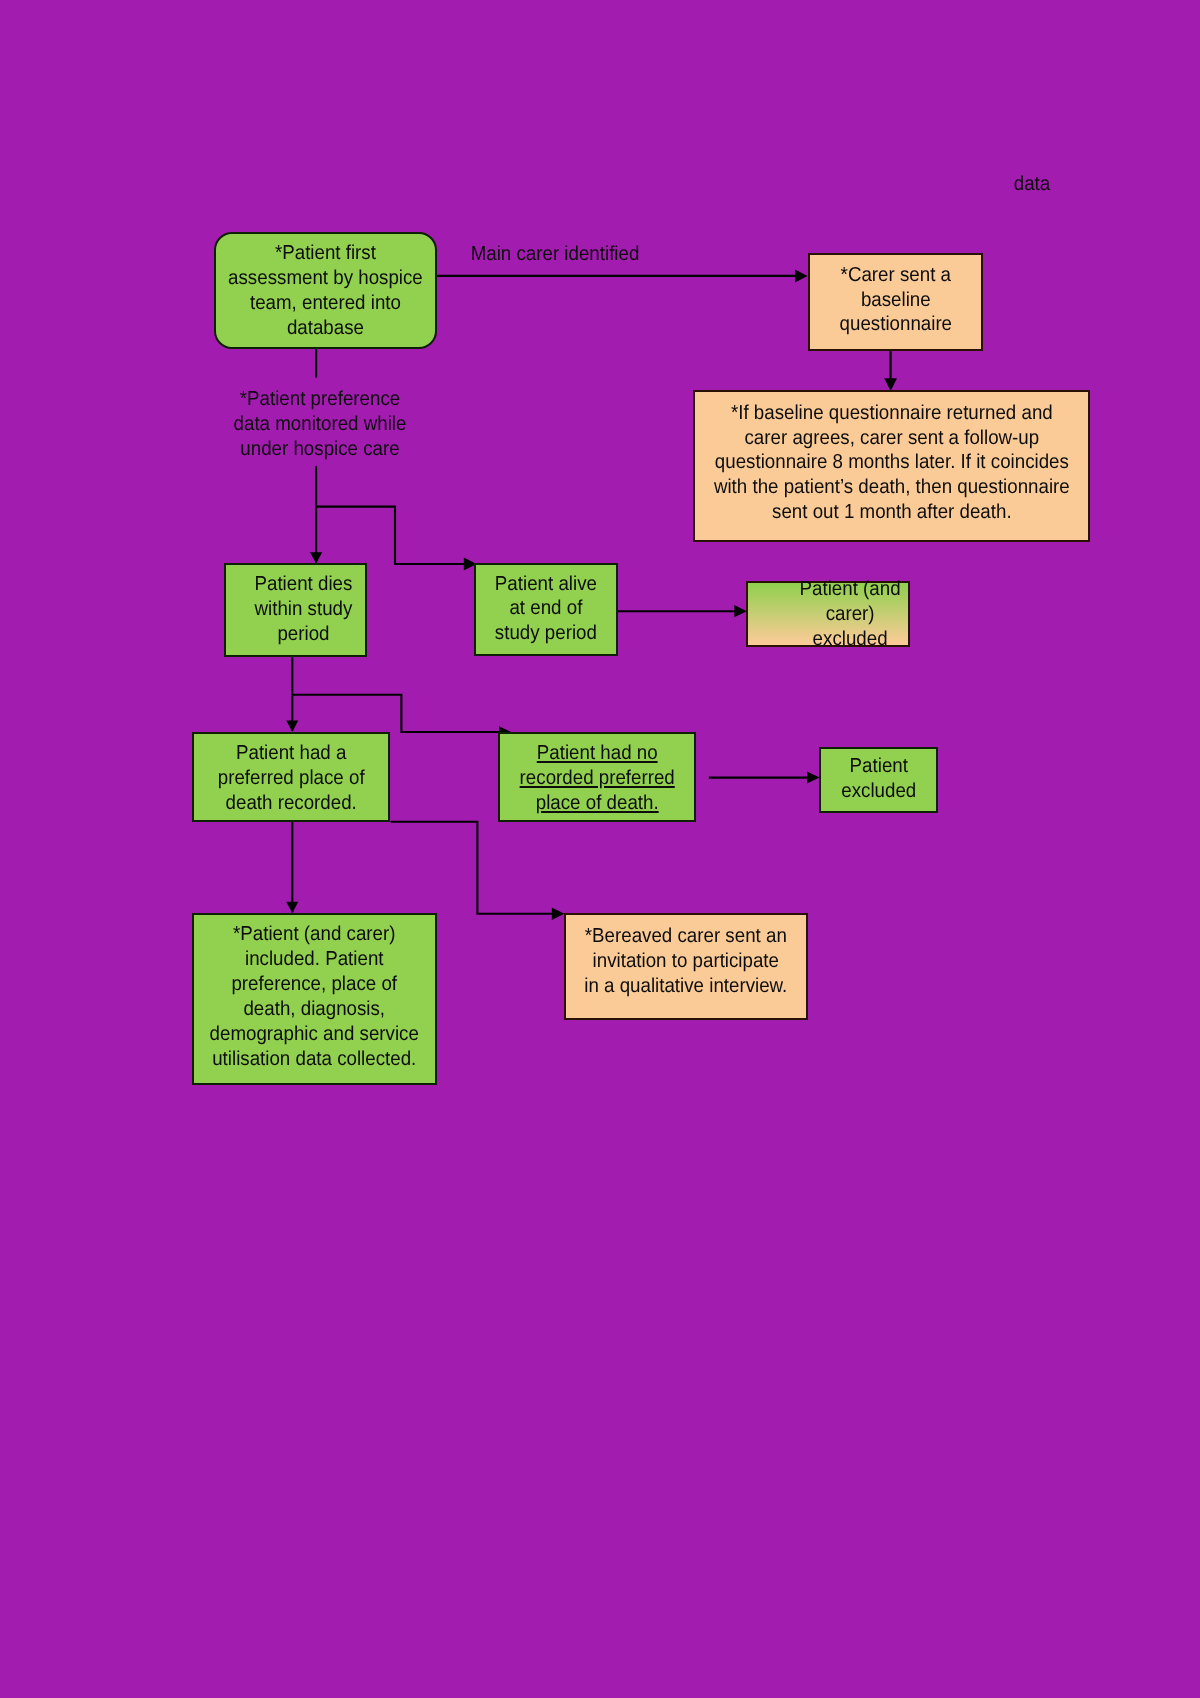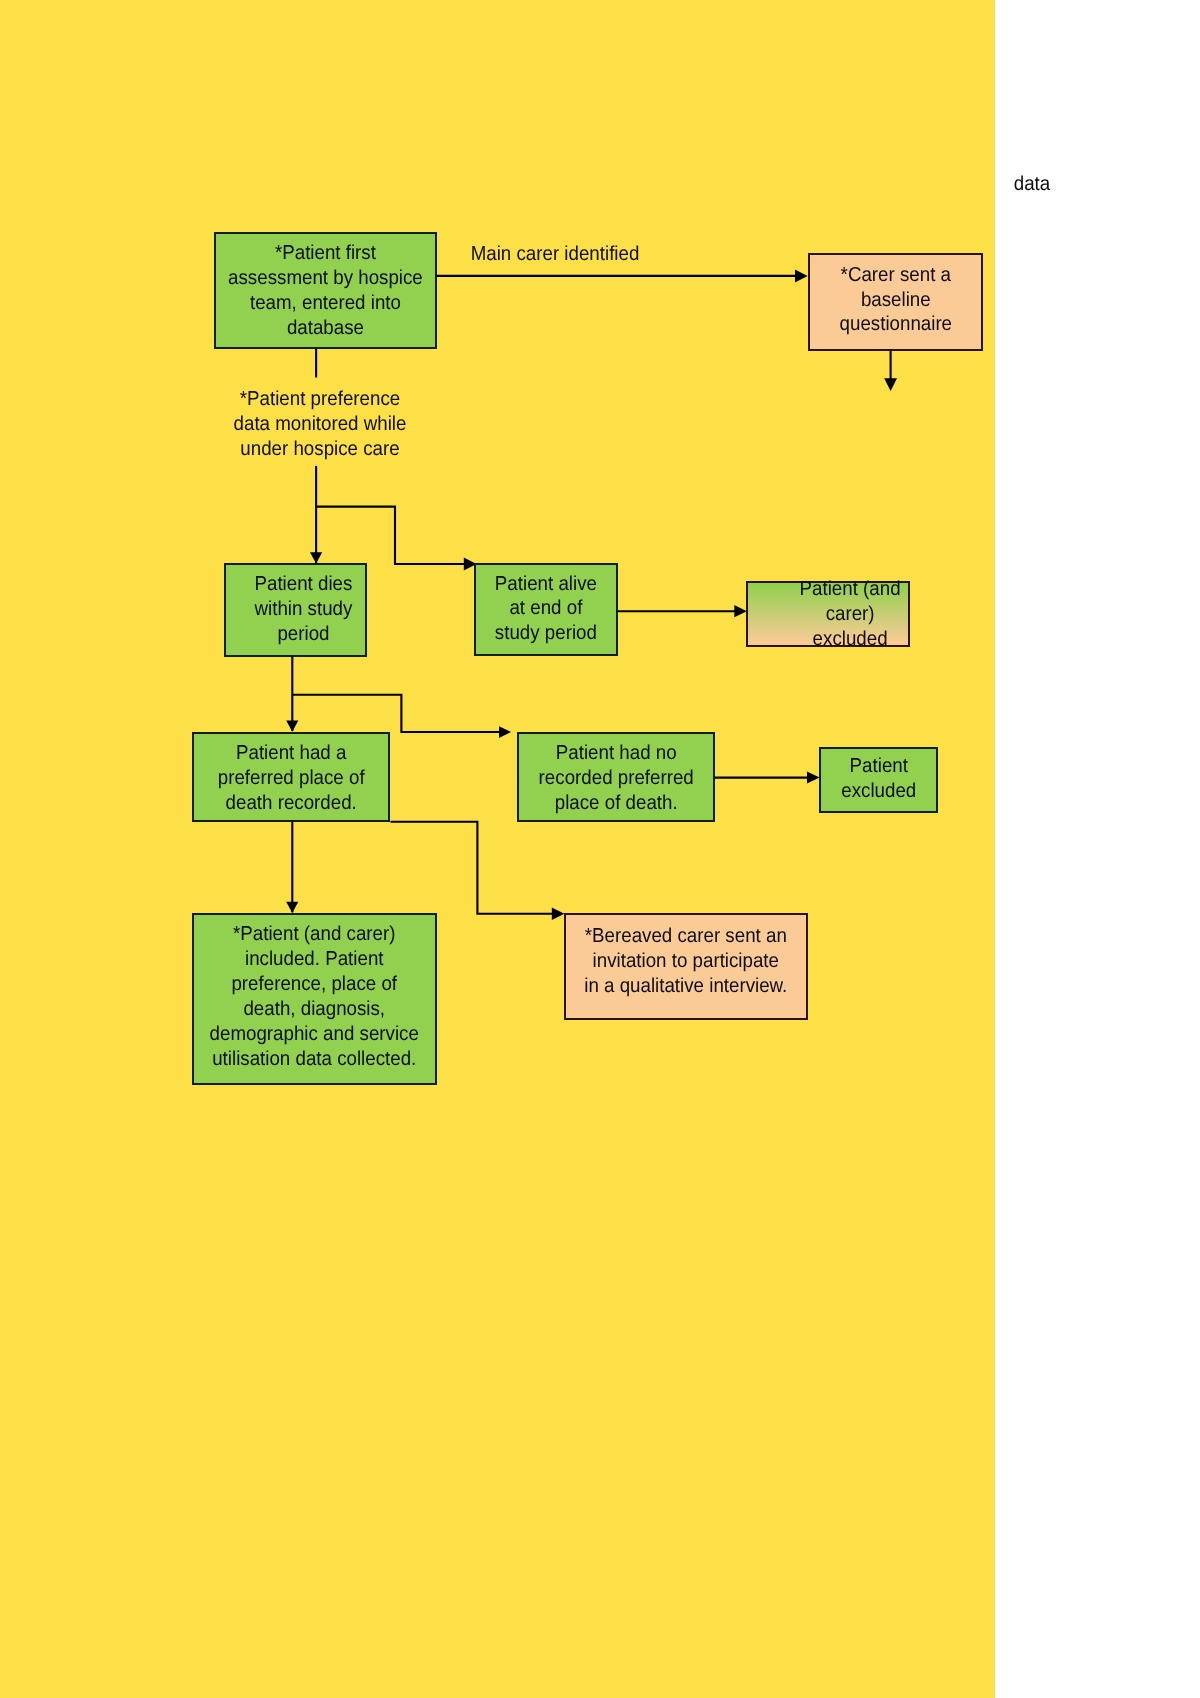--- a/index.html
+++ b/index.html
@@ -2,21 +2,21 @@
 <html><head>
 <meta charset="utf-8">
 <title>Study flow diagram</title>
 <style>
   html,body{margin:0;padding:0;background:#ffffff;}
   body{width:1200px;height:1698px;overflow:hidden;
        font-family:"Liberation Sans", sans-serif;
        -webkit-font-smoothing:antialiased;
        -moz-osx-font-smoothing:grayscale;
        text-rendering:geometricPrecision;}
-  #page{position:relative;width:995px;height:1698px;background:#fde047;}
+  #page{position:relative;width:1200px;height:1698px;background:#a21caf;}
   .node .lbl, .freetext{-webkit-font-smoothing:antialiased;will-change:opacity;opacity:0.999;}
   #wires{position:absolute;left:0;top:0;width:1200px;height:1698px;}
   .node{position:absolute;box-sizing:border-box;display:flex;
         align-items:center;justify-content:center;text-align:center;
         color:#0d0d0d;font-size:20.2px;line-height:24.9px;}
   .node .lbl{display:block;width:100%;white-space:pre-line;position:relative;
              top:var(--dy,0px);
              transform:scaleX(0.928);transform-origin:center center;}
   .green{background:#92D050;border:2.2px solid #0d2000;}
   .orange{background:#FBCB97;border:2.2px solid #2a1200;}
@@ -67,33 +67,40 @@
   </svg>
 
   <div class="freetext" style="left:992px;top:171.8px;width:80px;">data</div>
 
   <div class="freetext" style="left:434.5px;top:242px;width:240px;">Main carer identified</div>
 
   <div class="freetext" style="left:209.8px;top:387px;width:220px;">*Patient preference
 data monitored while
 under hospice care</div>
 
-  <div class="node green" style="--dy:0.5px;left:214px;top:231.9px;width:222.9px;height:117.1px;">
+  <div class="node green" style="--dy:0.5px;left:214px;top:231.9px;width:222.9px;height:117.1px;border-radius:18px;">
     <span class="lbl">*Patient first
 assessment by hospice
 team, entered into
 database</span>
   </div>
 
   <div class="node orange" style="--dy:-2.2px;left:807.5px;top:232.3px;width:175.6px;height:97.8px;margin-top:21px;">
     <span class="lbl">*Carer sent a
 baseline
 questionnaire</span>
   </div>
 
+  <div class="node orange" style="--dy:-2.9px;left:692.8px;top:389.7px;width:397.7px;height:152.2px;">
+    <span class="lbl">*If baseline questionnaire returned and
+carer agrees, carer sent a follow-up
+questionnaire 8 months later. If it coincides
+with the patient’s death, then questionnaire
+sent out 1 month after death.</span>
+  </div>
 
   <div class="node green" style="--dy:-0.4px;left:224px;top:563.2px;width:142.9px;height:94.0px;padding-left:16px;">
     <span class="lbl">Patient dies
 within study
 period</span>
   </div>
 
   <div class="node green" style="--dy:-0.5px;left:474px;top:563.2px;width:143.8px;height:92.5px;align-items:center;">
     <span class="lbl">Patient alive
 at end of
@@ -104,21 +111,21 @@
     <span class="lbl">Patient (and
 carer) excluded</span>
   </div>
 
   <div class="node green" style="--dy:1.4px;left:192.1px;top:731.8px;width:198.4px;height:90px;">
     <span class="lbl">Patient had a
 preferred place of
 death recorded.</span>
   </div>
 
-  <div class="node green" style="--dy:1.1px;left:517px;top:732.1px;width:198.4px;height:89.8px;">
+  <div class="node green" style="--dy:1.1px;left:498px;top:732.1px;width:198.4px;height:89.8px;text-decoration:underline;">
     <span class="lbl">Patient had no
 recorded preferred
 place of death.</span>
   </div>
 
   <div class="node green" style="--dy:-0.7px;left:818.7px;top:746.5px;width:119.6px;height:66.7px;">
     <span class="lbl">Patient
 excluded</span>
   </div>
 

